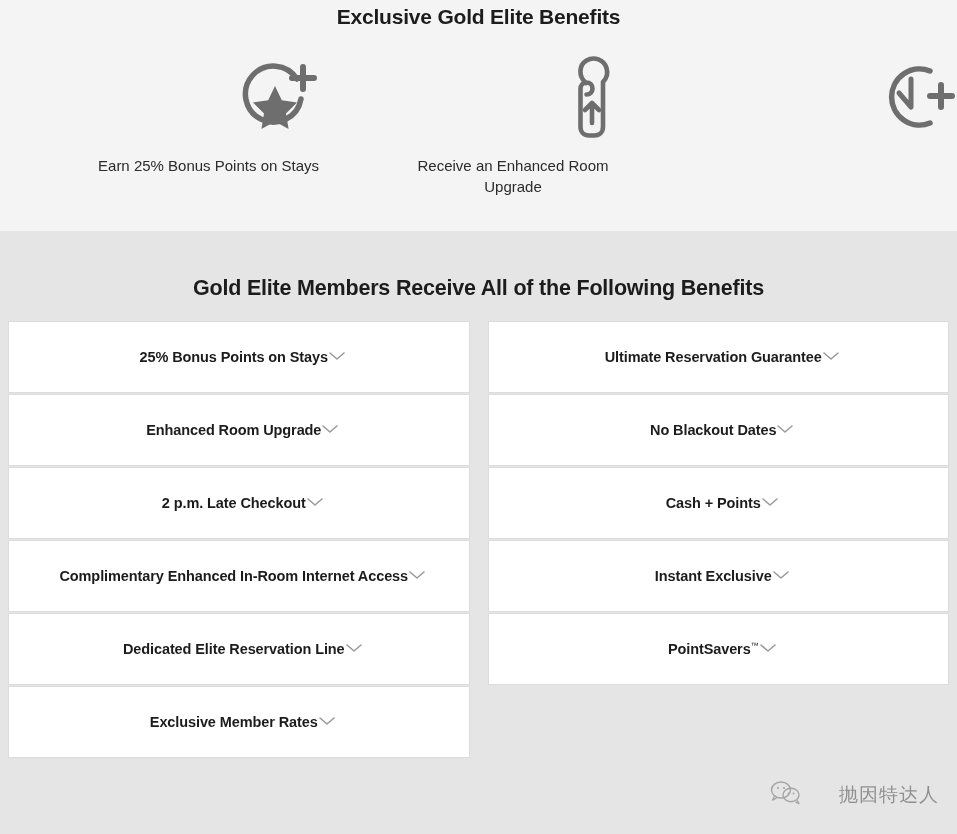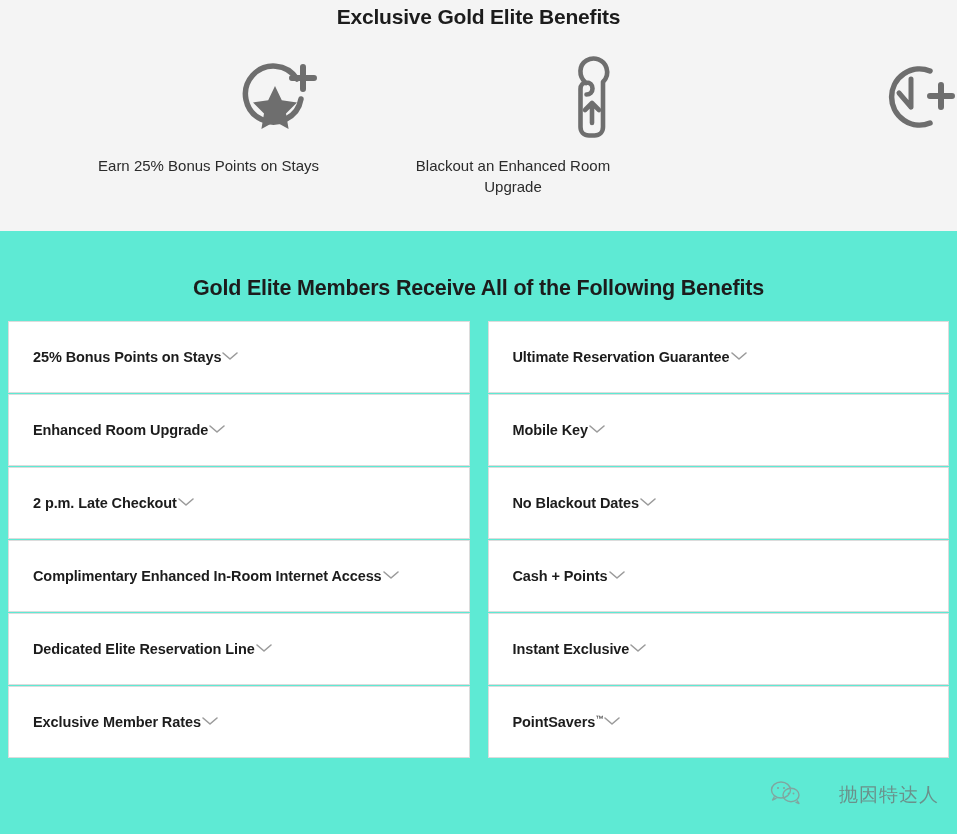--- a/index.html
+++ b/index.html
@@ -53,21 +53,21 @@
     color: #2b2b2b;
     max-width: 250px;
   }
 
   
   .main {
     position: absolute;
     left: 0; top: 231px;
     width: 957px;
     height: 603px;
-    background: #5eead4;
+    background: #e5e5e5;
   }
   .section-heading {
     text-align: center;
     font-size: 21.5px;
     font-weight: bold;
     color: #1c1c1c;
     letter-spacing: -0.2px;
     padding-top: 45px;
   }
 
@@ -81,21 +81,21 @@
     padding: 0 8px;
   }
   .col { flex: 1 1 0; display: flex; flex-direction: column; gap: 1px; }
 
   .accordion-item {
     border: 1px solid #dcdcdc;
     background: #fff;
     height: 72px;
     display: flex;
     align-items: center;
-    justify-content: flex-start;
+    justify-content: center;
     padding: 0 16px 0 24px;
     cursor: pointer;
   }
   .accordion-label {
     font-size: 14.5px;
     font-weight: bold;
     color: #1c1c1c;
     letter-spacing: -0.1px;
     white-space: nowrap;
   }
@@ -146,21 +146,21 @@
         <div class="hero-caption">Earn 25% Bonus Points on Stays</div>
       </div>
 
       <div class="hero-col">
         <div class="hero-icon">
           <svg width="88" height="96" viewBox="0 0 88 96">
             <path d="M36 36 C28 29 29 18 36.5 13.5 C44 9 54 12.5 56.5 21 C58 26 57 31 53 35 L53 80 C53 85 49.5 88.5 44.5 88.5 L39 88.5 C34 88.5 30.5 85 30.5 80 L30.5 42 C30.5 38 33 35.5 36.5 35.5 C40 35.5 42.5 38 42.5 41.5 C42.5 45 40 47.5 36.5 47.5" fill="none" stroke="#6e6e6e" stroke-width="4.6" stroke-linecap="round" stroke-linejoin="round" transform="translate(0,-2)"></path>
             <path d="M42 74 L42 54 M42 54 L35 61 M42 54 L49 61" fill="none" stroke="#6e6e6e" stroke-width="4.6" stroke-linecap="round" stroke-linejoin="round"></path>
           </svg>
         </div>
-        <div class="hero-caption">Blackout an Enhanced Room Upgrade</div>
+        <div class="hero-caption">Receive an Enhanced Room Upgrade</div>
       </div>
 
       <div class="hero-col">
         <div class="hero-icon">
           <svg width="88" height="88" viewBox="0 0 88 88">
             <path d="M61 18 A28 28 0 1 0 61 70" fill="none" stroke="#6e6e6e" stroke-width="5.5" stroke-linecap="round"></path>
             <path d="M42 26 L42 54 M42 54 L30 40" fill="none" stroke="#6e6e6e" stroke-width="5" stroke-linecap="round" stroke-linejoin="round"></path>
             <path d="M72 32 L72 54 M61 43 L83 43" fill="none" stroke="#6e6e6e" stroke-width="6" stroke-linecap="round"></path>
           </svg>
         </div>
@@ -221,28 +221,20 @@
             <svg width="18" height="12" viewBox="0 0 18 12">
                 <path d="M2 3 L9 9 L16 3" fill="none" stroke="#9b9b9b" stroke-width="1.6" stroke-linecap="round" stroke-linejoin="round"></path>
               </svg>
           </span>
         </div>
       </div>
 
       <div class="col">
         <div class="accordion-item">
           <span class="accordion-label">Ultimate Reservation Guarantee</span>
-          <span class="chev">
-            <svg width="18" height="12" viewBox="0 0 18 12">
-                <path d="M2 3 L9 9 L16 3" fill="none" stroke="#9b9b9b" stroke-width="1.6" stroke-linecap="round" stroke-linejoin="round"></path>
-              </svg>
-          </span>
-        </div>
-        <div class="accordion-item">
-          <span class="accordion-label">Mobile Key</span>
           <span class="chev">
             <svg width="18" height="12" viewBox="0 0 18 12">
                 <path d="M2 3 L9 9 L16 3" fill="none" stroke="#9b9b9b" stroke-width="1.6" stroke-linecap="round" stroke-linejoin="round"></path>
               </svg>
           </span>
         </div>
         <div class="accordion-item">
           <span class="accordion-label">No Blackout Dates</span>
           <span class="chev">
             <svg width="18" height="12" viewBox="0 0 18 12">

